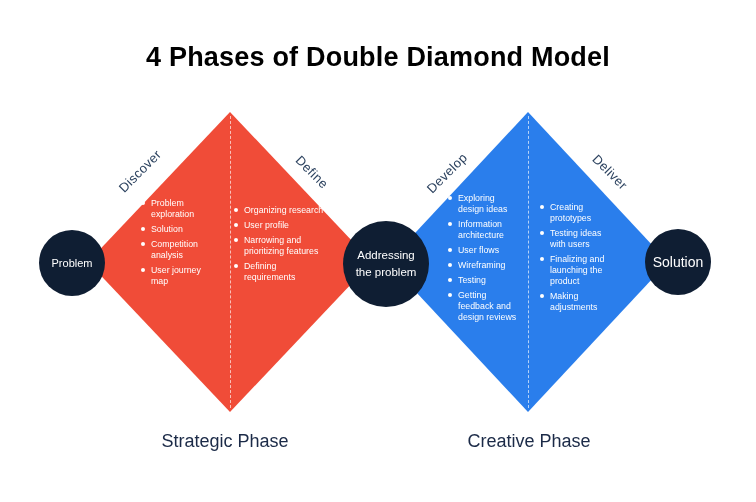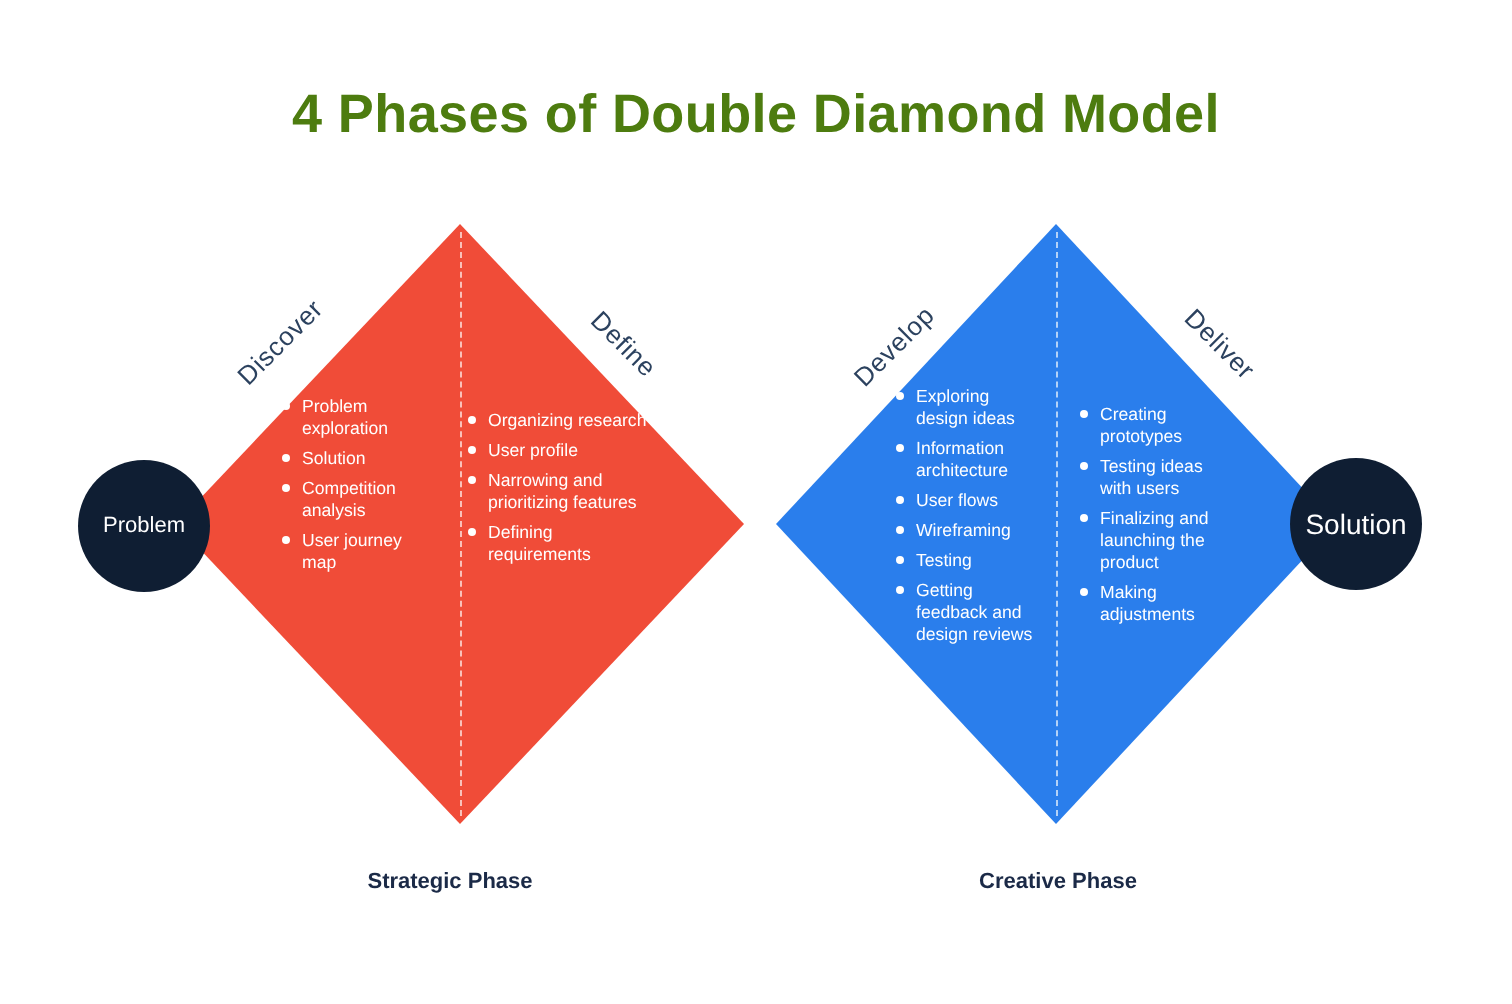--- a/index.html
+++ b/index.html
@@ -2,21 +2,21 @@
 <html><head>
 <meta charset="utf-8">
 <style>
   html,body{margin:0;padding:0;background:#ffffff;}
   .stage{
     position:relative;width:756px;height:502px;overflow:hidden;
     font-family:"Liberation Sans","DejaVu Sans",sans-serif;background:#ffffff;
   }
   .title{
     position:absolute;left:0;top:42px;width:100%;text-align:center;
-    font-size:27px;font-weight:bold;color:#4d7c0f;letter-spacing:0.2px;
+    font-size:27px;font-weight:bold;color:#000000;letter-spacing:0.2px;
   }
   .diamond{position:absolute;top:112px;height:300px;
     clip-path:polygon(50% 0%,100% 50%,50% 100%,0% 50%);}
   .diamond.red{left:88px;width:284px;background:#F04C38;}
   .diamond.blue{left:388px;width:280px;background:#2A7EEC;}
   .center-dash{position:absolute;left:50%;top:4px;bottom:4px;width:0;
     border-left:1px dashed rgba(255,255,255,0.65);}
   .phase-rot{
     position:absolute;font-size:13px;color:#2C425F;letter-spacing:0.4px;
     white-space:nowrap;transform:translate(-50%,-50%) rotate(-45deg);
@@ -31,21 +31,21 @@
     position:absolute;background:#0F1E33;border-radius:50%;z-index:3;
     display:flex;align-items:center;justify-content:center;text-align:center;
     color:#ffffff;
   }
   .node-problem{left:39px;top:230px;width:66px;height:66px;font-size:11px;}
   .node-addressing{left:343px;top:221px;width:86px;height:86px;font-size:11.5px;line-height:17px;}
   .node-addressing .node-label{width:64px;}
   .node-solution{left:645px;top:229px;width:66px;height:66px;font-size:14px;}
   .phase-bottom{
     position:absolute;top:441px;transform:translate(-50%,-50%);
-    font-size:11px;font-weight:bold;color:#1B2A47;white-space:nowrap;
+    font-size:18px;font-weight:normal;color:#1B2A47;white-space:nowrap;
   }
   .pb-strategic{left:225px;}
   .pb-creative{left:529px;text-align:center;}
   .lbl-discover{left:140px;top:171px;}
   .lbl-define{left:312px;top:172px;}
   .lbl-develop{left:447px;top:173px;}
   .lbl-deliver{left:610px;top:172px;}
   .list-discover{left:141px;top:198px;width:68px;}
   .list-define{left:234px;top:205px;width:94px;}
   .list-develop{left:448px;top:193px;width:70px;}
@@ -151,20 +151,23 @@
       </div>
     <div class="li">
         <span class="dot"></span>
         <span class="li-text">Making adjustments</span>
       </div>
   </div>
 
   <div class="node node-problem">
     <span class="node-label">Problem</span>
   </div>
+  <div class="node node-addressing">
+    <span class="node-label">Addressing the problem</span>
+  </div>
   <div class="node node-solution">
     <span class="node-label">Solution</span>
   </div>
 
   <div class="phase-bottom pb-strategic">Strategic Phase</div>
   <div class="phase-bottom pb-creative">Creative Phase</div>
 
 </div>
 
 </body></html>

